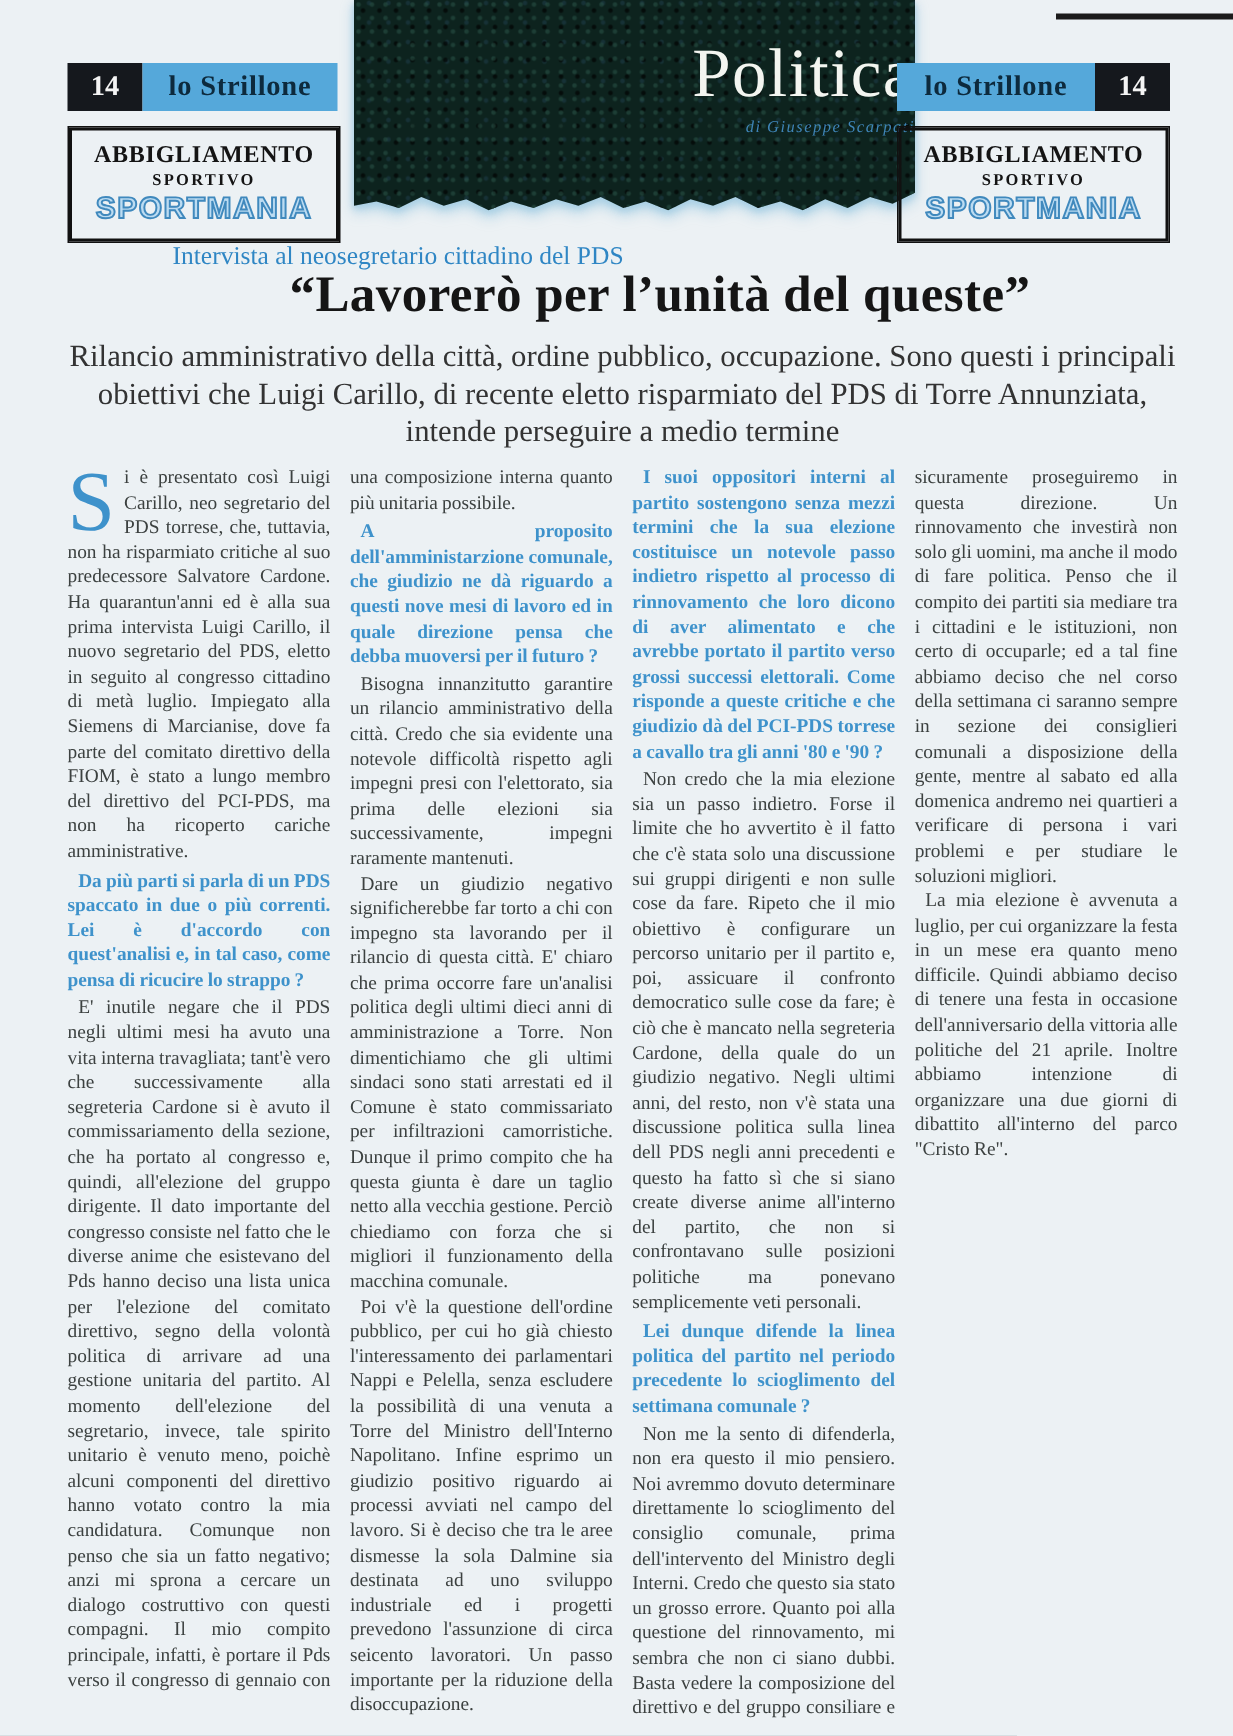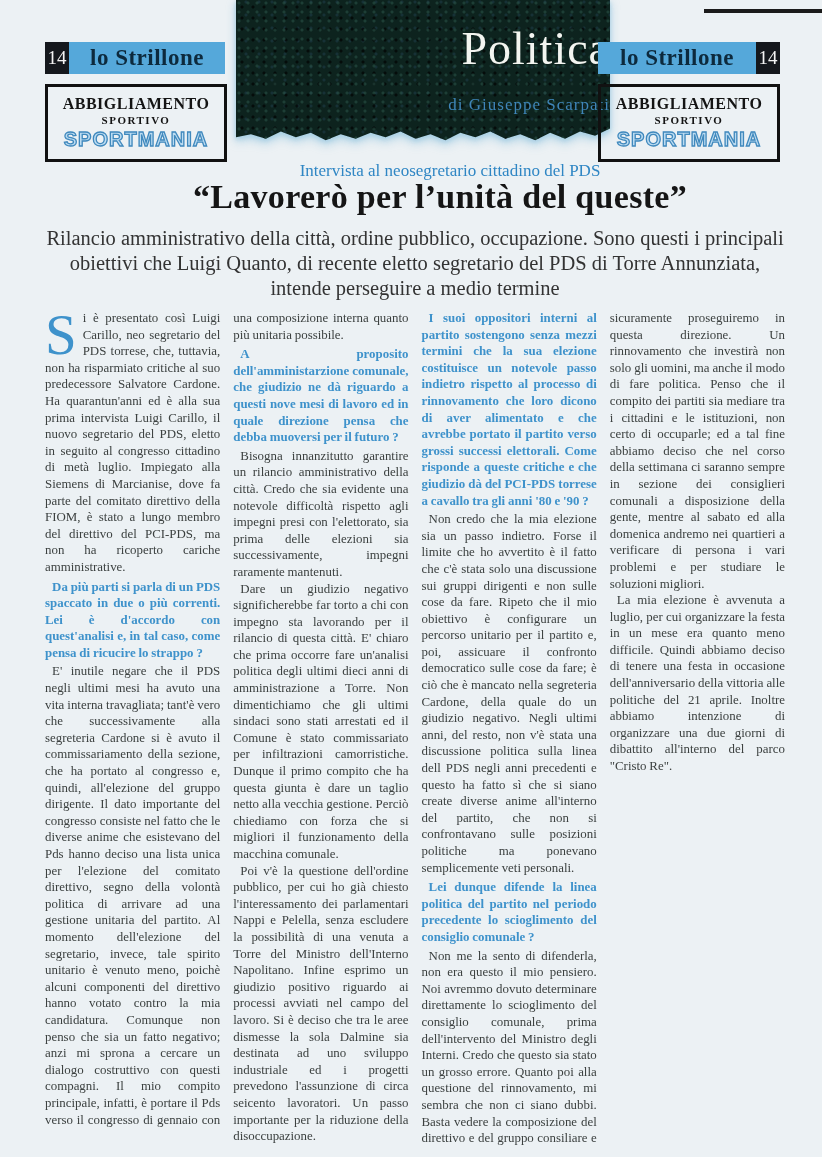--- a/index.html
+++ b/index.html
@@ -21,45 +21,45 @@
     background-image:
       radial-gradient(circle at 3px 3px, rgba(42,84,72,.55) 1px, transparent 2px),
       radial-gradient(circle at 6px 7px, rgba(0,0,0,.65) 1px, transparent 2px),
       radial-gradient(circle at 10px 2px, rgba(36,70,90,.4) 1px, transparent 2px);
     background-size:9px 9px,11px 11px,13px 13px;
     clip-path:polygon(0 0,100% 0,100% 88%,96% 93%,92% 90%,88% 95%,84% 91%,80% 96%,76% 92%,72% 95%,68% 90%,64% 94%,60% 91%,56% 96%,52% 92%,48% 95%,44% 90%,40% 94%,36% 91%,32% 95%,28% 92%,24% 96%,20% 91%,16% 94%,12% 90%,8% 95%,4% 92%,0 94%);
     text-align:right;
   }
   .banner-title{margin:0;padding-top:22px;font-size:46px;font-weight:normal;
     color:var(--banner-title,#f3f5f0);letter-spacing:1px;font-family:"Liberation Serif",serif;}
-  .banner-byline{margin:20px 0 0;font-size:17px;color:var(--byline,#3f85b8);letter-spacing:1px;}
+  .banner-byline{margin:4px 0 0;font-style:italic;font-size:11px;color:var(--byline,#3f85b8);letter-spacing:1px;}
 
   
   .masthead{position:absolute;top:42px;height:32px;display:flex;}
   .masthead.left{left:45px;width:180px;}
   .masthead.right{left:598px;width:182px;}
-  .num-box{width:24px;background:var(--numbox,#15181d);color:#f4f4f4;font-weight:normal;
+  .num-box{width:50px;background:var(--numbox,#15181d);color:#f4f4f4;font-weight:bold;
     font-size:19px;display:flex;align-items:center;justify-content:center;}
   .pub-strip{flex:1;background:var(--bar-blue,#55a8da);color:#0d2a3d;font-weight:bold;
-    font-size:23px;display:flex;align-items:center;justify-content:center;letter-spacing:.5px;}
+    font-size:19px;display:flex;align-items:center;justify-content:center;letter-spacing:.5px;}
 
   
   .ad-box{position:absolute;top:84px;width:182px;height:78px;border:1px solid #111;
     padding:0;box-sizing:border-box;background:transparent;}
   .ad-box.left{left:45px;}
   .ad-box.right{left:598px;}
   .ad-inner{border:2px solid #111;width:100%;height:100%;box-sizing:border-box;
     display:flex;flex-direction:column;align-items:center;justify-content:center;gap:1px;}
   .ad-line1{font-size:16px;font-weight:bold;color:#141414;letter-spacing:.5px;}
   .ad-line2{font-size:11px;font-weight:bold;color:#141414;letter-spacing:1.5px;}
   .ad-brand{font-size:20px;font-weight:bold;font-family:Liberation Sans, sans-serif;
     color:#bcdcf2;-webkit-text-stroke:1.3px #4089bd;letter-spacing:1px;margin-top:1px;}
 
   
-  .kicker{position:absolute;left:45px;top:161px;width:740px;text-align:center;
+  .kicker{position:absolute;left:45px;top:161px;width:740px;
     padding-left:70px;box-sizing:border-box;
     color:var(--kicker,#2f86c4);font-size:17px;}
   .headline{position:absolute;left:45px;top:178px;width:740px;margin:0;text-align:center;
     padding-left:50px;box-sizing:border-box;
     font-size:34px;font-weight:bold;color:#151515;letter-spacing:.3px;}
   .deck{position:absolute;left:40px;top:226px;width:750px;text-align:center;
     font-size:20.5px;line-height:1.22;color:#333;}
 
   
   .article{
@@ -108,30 +108,30 @@
   <div class="ad-box right">
     <div class="ad-inner">
       <div class="ad-line1">ABBIGLIAMENTO</div>
       <div class="ad-line2">SPORTIVO</div>
       <div class="ad-brand">SPORTMANIA</div>
     </div>
   </div>
 
   <div class="kicker">Intervista al neosegretario cittadino del PDS</div>
   <h2 class="headline">“Lavorerò per l’unità del queste”</h2>
-  <div class="deck">Rilancio amministrativo della città, ordine pubblico, occupazione. Sono questi i principali obiettivi che Luigi Quanto, di recente eletto segretario del PDS di Torre Annunziata, intende perseguire a medio termine</div>
+  <div class="deck">Rilancio amministrativo della città, ordine pubblico, occupazione. Sono questi i principali obiettivi che Luigi Carillo, di recente eletto risparmiato del PDS di Torre Annunziata, intende perseguire a medio termine</div>
 
   <div class="article">
       <p class="para lead"><span class="dropcap">S</span>i è presentato così Luigi Carillo, neo segretario del PDS torrese, che, tuttavia, non ha risparmiato critiche al suo predecessore Salvatore Cardone. Ha quarantun'anni ed è alla sua prima intervista Luigi Carillo, il nuovo segretario del PDS, eletto in seguito al congresso cittadino di metà luglio. Impiegato alla Siemens di Marcianise, dove fa parte del comitato direttivo della FIOM, è stato a lungo membro del direttivo del PCI-PDS, ma non ha ricoperto cariche amministrative.</p>
       <p class="para question">Da più parti si parla di un PDS spaccato in due o più correnti. Lei è d'accordo con quest'analisi e, in tal caso, come pensa di ricucire lo strappo ?</p>
       <p class="para answer">E' inutile negare che il PDS negli ultimi mesi ha avuto una vita interna travagliata; tant'è vero che successivamente alla segreteria Cardone si è avuto il commissariamento della sezione, che ha portato al congresso e, quindi, all'elezione del gruppo dirigente. Il dato importante del congresso consiste nel fatto che le diverse anime che esistevano del Pds hanno deciso una lista unica per l'elezione del comitato direttivo, segno della volontà politica di arrivare ad una gestione unitaria del partito. Al momento dell'elezione del segretario, invece, tale spirito unitario è venuto meno, poichè alcuni componenti del direttivo hanno votato contro la mia candidatura. Comunque non penso che sia un fatto negativo; anzi mi sprona a cercare un dialogo costruttivo con questi compagni. Il mio compito principale, infatti, è portare il Pds verso il congresso di gennaio con una composizione interna quanto più unitaria possibile.</p>
       <p class="para question">A proposito dell'amministarzione comunale, che giudizio ne dà riguardo a questi nove mesi di lavoro ed in quale direzione pensa che debba muoversi per il futuro ?</p>
       <p class="para answer">Bisogna innanzitutto garantire un rilancio amministrativo della città. Credo che sia evidente una notevole difficoltà rispetto agli impegni presi con l'elettorato, sia prima delle elezioni sia successivamente, impegni raramente mantenuti.</p>
       <p class="para answer">Dare un giudizio negativo significherebbe far torto a chi con impegno sta lavorando per il rilancio di questa città. E' chiaro che prima occorre fare un'analisi politica degli ultimi dieci anni di amministrazione a Torre. Non dimentichiamo che gli ultimi sindaci sono stati arrestati ed il Comune è stato commissariato per infiltrazioni camorristiche. Dunque il primo compito che ha questa giunta è dare un taglio netto alla vecchia gestione. Perciò chiediamo con forza che si migliori il funzionamento della macchina comunale.</p>
       <p class="para answer">Poi v'è la questione dell'ordine pubblico, per cui ho già chiesto l'interessamento dei parlamentari Nappi e Pelella, senza escludere la possibilità di una venuta a Torre del Ministro dell'Interno Napolitano. Infine esprimo un giudizio positivo riguardo ai processi avviati nel campo del lavoro. Si è deciso che tra le aree dismesse la sola Dalmine sia destinata ad uno sviluppo industriale ed i progetti prevedono l'assunzione di circa seicento lavoratori. Un passo importante per la riduzione della disoccupazione.</p>
       <p class="para question">I suoi oppositori interni al partito sostengono senza mezzi termini che la sua elezione costituisce un notevole passo indietro rispetto al processo di rinnovamento che loro dicono di aver alimentato e che avrebbe portato il partito verso grossi successi elettorali. Come risponde a queste critiche e che giudizio dà del PCI-PDS torrese a cavallo tra gli anni '80 e '90 ?</p>
       <p class="para answer">Non credo che la mia elezione sia un passo indietro. Forse il limite che ho avvertito è il fatto che c'è stata solo una discussione sui gruppi dirigenti e non sulle cose da fare. Ripeto che il mio obiettivo è configurare un percorso unitario per il partito e, poi, assicuare il confronto democratico sulle cose da fare; è ciò che è mancato nella segreteria Cardone, della quale do un giudizio negativo. Negli ultimi anni, del resto, non v'è stata una discussione politica sulla linea dell PDS negli anni precedenti e questo ha fatto sì che si siano create diverse anime all'interno del partito, che non si confrontavano sulle posizioni politiche ma ponevano semplicemente veti personali.</p>
-      <p class="para question">Lei dunque difende la linea politica del partito nel periodo precedente lo scioglimento del consiglio comunale ?</p>
+      <p class="para question">Lei dunque difende la linea politica del partito nel periodo precedente lo scioglimento del settimana comunale ?</p>
       <p class="para answer">Non me la sento di difenderla, non era questo il mio pensiero. Noi avremmo dovuto determinare direttamente lo scioglimento del consiglio comunale, prima dell'intervento del Ministro degli Interni. Credo che questo sia stato un grosso errore. Quanto poi alla questione del rinnovamento, mi sembra che non ci siano dubbi. Basta vedere la composizione del direttivo e del gruppo consiliare e sicuramente proseguiremo in questa direzione. Un rinnovamento che investirà non solo gli uomini, ma anche il modo di fare politica. Penso che il compito dei partiti sia mediare tra i cittadini e le istituzioni, non certo di occuparle; ed a tal fine abbiamo deciso che nel corso della settimana ci saranno sempre in sezione dei consiglieri comunali a disposizione della gente, mentre al sabato ed alla domenica andremo nei quartieri a verificare di persona i vari problemi e per studiare le soluzioni migliori.</p>
       <p class="para answer">La mia elezione è avvenuta a luglio, per cui organizzare la festa in un mese era quanto meno difficile. Quindi abbiamo deciso di tenere una festa in occasione dell'anniversario della vittoria alle politiche del 21 aprile. Inoltre abbiamo intenzione di organizzare una due giorni di dibattito all'interno del parco "Cristo Re".</p>
     </div>
 
 </div>
 
 </body></html>

